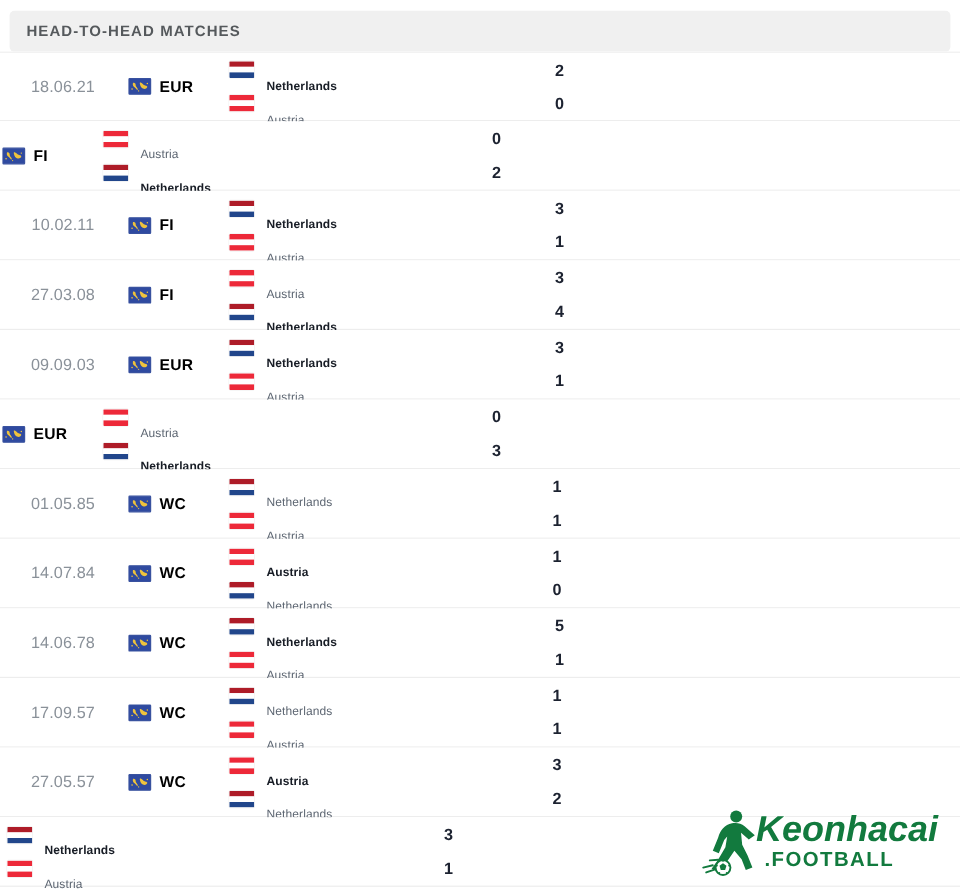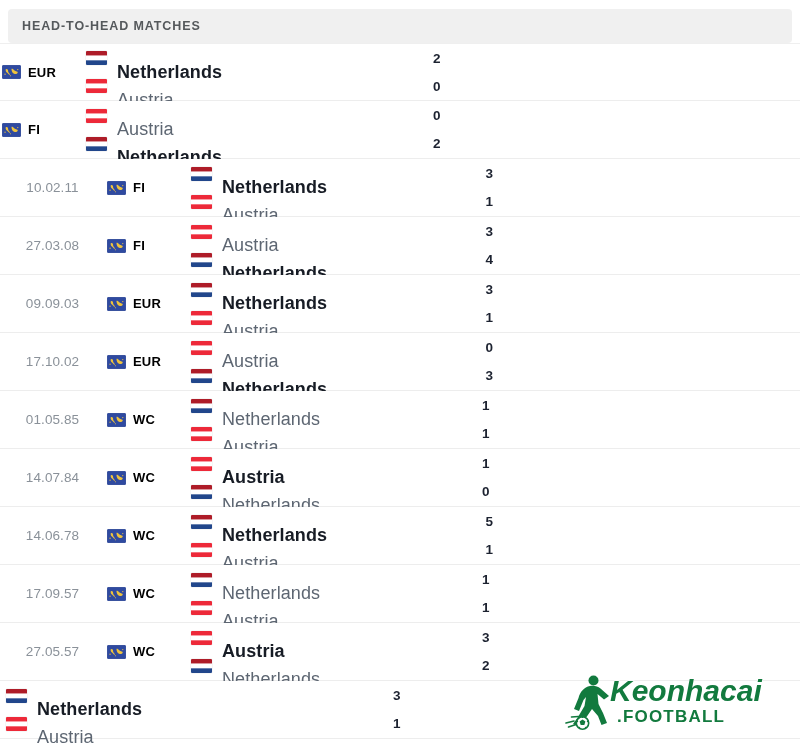--- a/index.html
+++ b/index.html
@@ -110,21 +110,21 @@
   .flag {
     width: 21px; height: 14px;
     flex: 0 0 21px;
     display: block;
     border-radius: 1px;
     overflow: hidden;
     box-shadow: 0 0 0 0.5px rgba(0,0,0,0.07);
   }
   .flag svg { display: block; width: 100%; height: 100%; }
   .team-name {
-    font-size: 18px;
+    font-size: 10px;
     color: #5d6672;
     font-weight: 400;
     letter-spacing: 0.1px;
     white-space: nowrap;
     margin-top: 28px;
   }
   .team-name.win {
     color: #171c25;
     font-weight: 700;
   }
@@ -147,39 +147,40 @@
     font-weight: 700;
     color: #1c2230;
   }
 
   
   .col-tail { flex: 1 1 auto; }
 
   
   .watermark {
     position: absolute;
-    right: 24px;
+    right: 4px;
     bottom: 14px;
     width: 216px;
     height: 58px;
     pointer-events: none;
   }
   .watermark svg { display: block; width: 100%; height: 100%; }
 </style>
 </head>
 <body>
 
 <div id="app">
 
   <div class="h2h-header">
     <span class="h2h-header-title">HEAD-TO-HEAD MATCHES</span>
   </div>
 
   <div class="match-list" id="match-list">
       <div class="match-row">
+        <div class="col-date">18.06.21</div>
         <div class="col-comp">
           <span class="comp-icon">
   <svg viewBox="0 0 19 14" preserveAspectRatio="none" xmlns="http://www.w3.org/2000/svg">
     <rect x="0" y="0" width="19" height="14" fill="#2f4aa0"></rect>
     <g fill="#efc33c">
       <path d="M3.1 3.6 C3.9 3.2 4.8 3.5 5.3 4.2 C5.8 5 5.6 6.1 5.9 6.9 C6.2 7.7 7 8.2 7.4 9 C7.7 9.6 7.6 10.3 7.2 10.7 C6.6 10.1 6.2 9.3 5.6 8.7 C5 8.1 4.2 7.8 3.7 7.1 C3.1 6.3 2.8 5.2 3.1 4.2 Z"></path>
       <path d="M9.6 3.3 C10.6 3.2 11.5 3.9 12.2 4.6 C12.9 5.3 13.7 5.8 14.6 6.1 C15.3 6.3 16.1 6.5 16.4 7.2 C16.6 7.8 16.2 8.4 15.7 8.8 C15 9.4 14 9.6 13.1 9.4 C12.2 9.2 11.4 8.6 10.8 7.9 C10.2 7.1 10 6.1 9.7 5.2 C9.5 4.6 9.4 4 9.6 3.3 Z"></path>
       <circle cx="2.3" cy="9.6" r="0.75"></circle>
       <circle cx="16.5" cy="4.2" r="0.7"></circle>
       <circle cx="8.4" cy="11.4" r="0.6"></circle>
@@ -389,21 +390,20 @@
             <span class="team-name">Austria</span>
           </div>
         </div>
         <div class="col-scores">
           <div class="score-line">3</div>
           <div class="score-line">1</div>
         </div>
         <div class="col-tail"></div>
       </div>
       <div class="match-row">
-        <div class="col-date">17.10.02</div>
         <div class="col-comp">
           <span class="comp-icon">
   <svg viewBox="0 0 19 14" preserveAspectRatio="none" xmlns="http://www.w3.org/2000/svg">
     <rect x="0" y="0" width="19" height="14" fill="#2f4aa0"></rect>
     <g fill="#efc33c">
       <path d="M3.1 3.6 C3.9 3.2 4.8 3.5 5.3 4.2 C5.8 5 5.6 6.1 5.9 6.9 C6.2 7.7 7 8.2 7.4 9 C7.7 9.6 7.6 10.3 7.2 10.7 C6.6 10.1 6.2 9.3 5.6 8.7 C5 8.1 4.2 7.8 3.7 7.1 C3.1 6.3 2.8 5.2 3.1 4.2 Z"></path>
       <path d="M9.6 3.3 C10.6 3.2 11.5 3.9 12.2 4.6 C12.9 5.3 13.7 5.8 14.6 6.1 C15.3 6.3 16.1 6.5 16.4 7.2 C16.6 7.8 16.2 8.4 15.7 8.8 C15 9.4 14 9.6 13.1 9.4 C12.2 9.2 11.4 8.6 10.8 7.9 C10.2 7.1 10 6.1 9.7 5.2 C9.5 4.6 9.4 4 9.6 3.3 Z"></path>
       <circle cx="2.3" cy="9.6" r="0.75"></circle>
       <circle cx="16.5" cy="4.2" r="0.7"></circle>
       <circle cx="8.4" cy="11.4" r="0.6"></circle>

